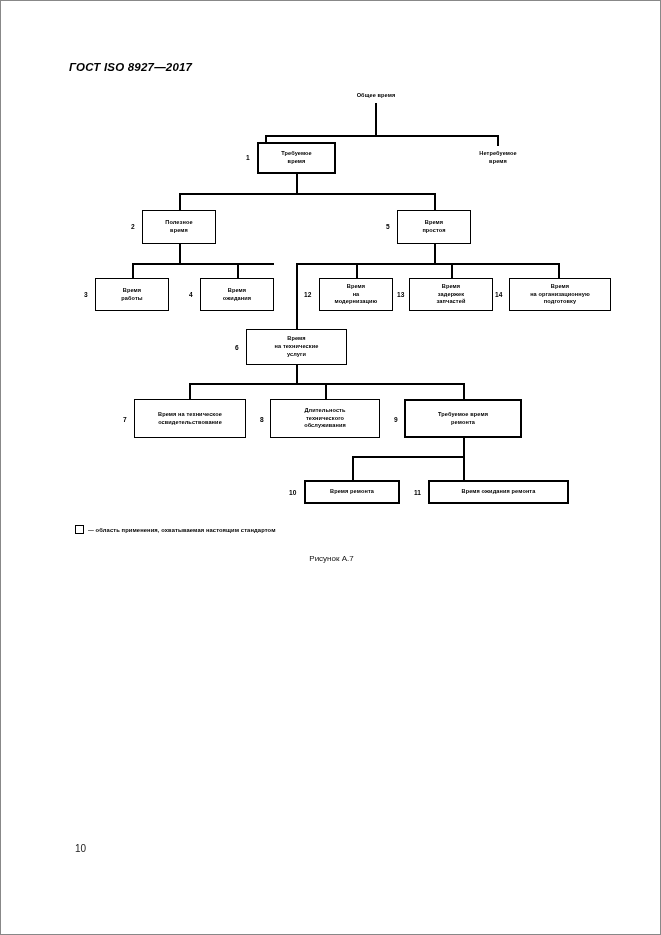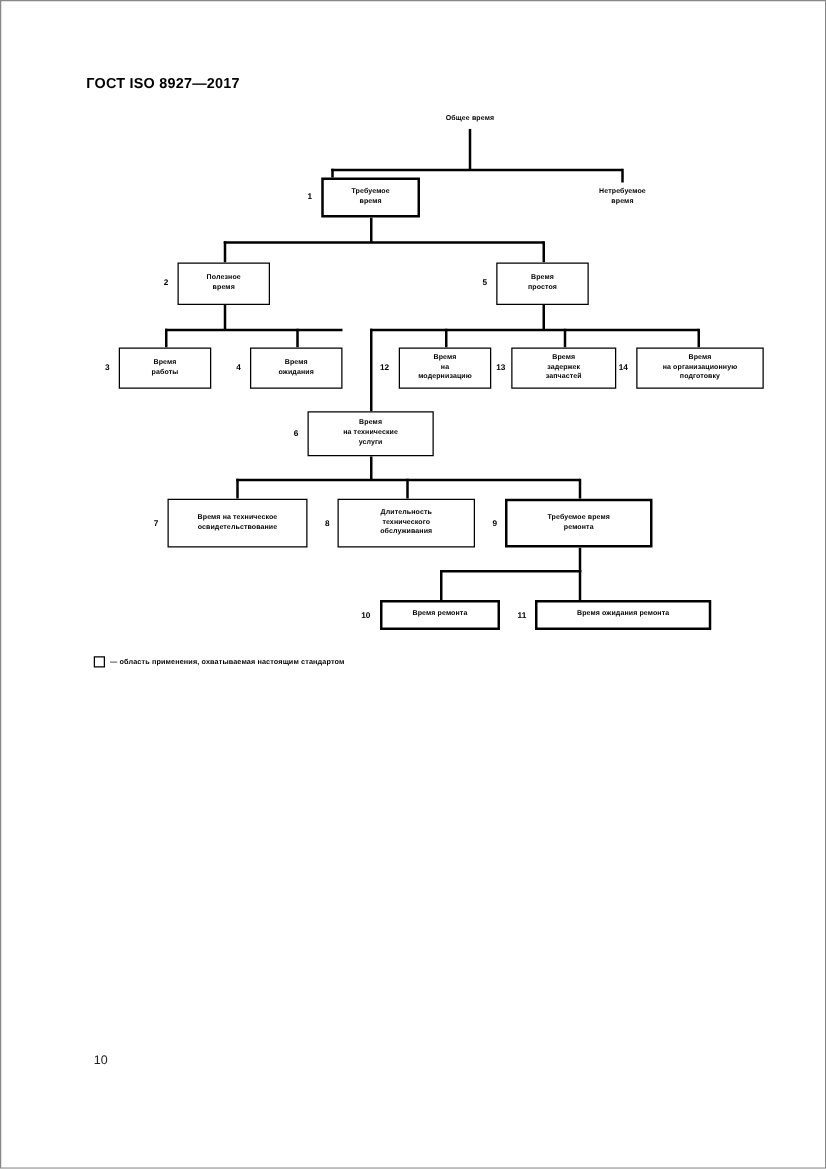--- a/index.html
+++ b/index.html
@@ -21,20 +21,21 @@
     overflow: hidden;
   }
   #doc-header {
     position: absolute;
     left: 68px;
     top: 60px;
     font-size: 11.5px;
     font-weight: bold;
     letter-spacing: 0.2px;
     white-space: nowrap;
+    font-style: italic;
   }
   #page-number {
     position: absolute;
     left: 74px;
     top: 842px;
     font-size: 10px;
     color: #222222;
   }
   #figure-area {
     position: absolute;
@@ -253,18 +254,19 @@
     <div class="node thick" style="left:427px; top:479px; width:141px; height:24px;">
       <span>Время ожидания ремонта</span>
     </div>
     <div class="node-label" style="left:413px; top:488px;">11</div>
 
     <div id="legend">
       <span id="legend-swatch"></span>
       <span>— область применения, охватываемая настоящим стандартом</span>
     </div>
 
+    <div id="figure-caption">Рисунок А.7</div>
 
   </div>
 
   <div id="page-number">10</div>
 
 </div>
 
 </body></html>

